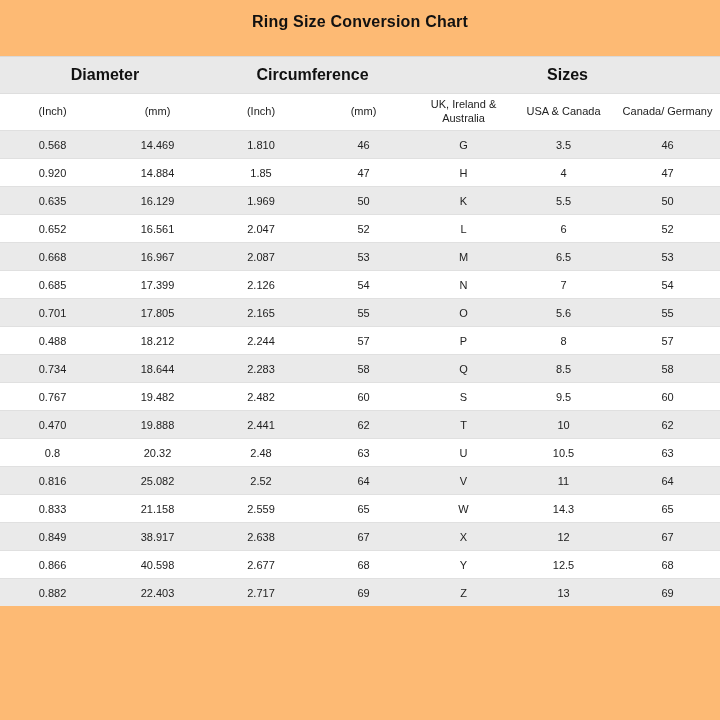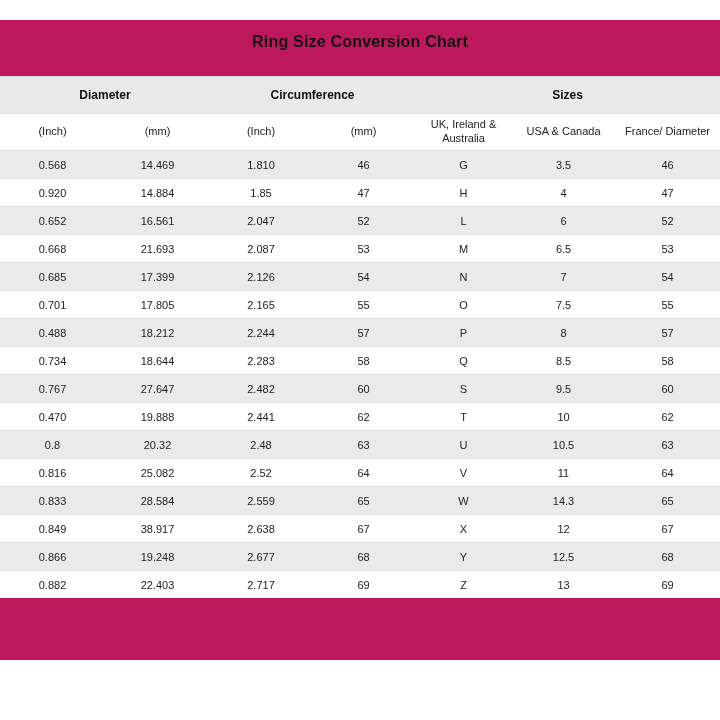--- a/index.html
+++ b/index.html
@@ -4,24 +4,23 @@
 <style>
   html, body {
     margin: 0;
     padding: 0;
     background: #ffffff;
     font-family: "Liberation Sans", sans-serif;
     color: #1f1f1f;
   }
   .page {
     width: 720px;
-    height: 640px;
-    background: #be185d;
+    height: 720px;
+    background: #fdba74;
     overflow: hidden;
-    margin-top: 20px;
   }
   .page-title {
     text-align: center;
     font-size: 16px;
     font-weight: bold;
     color: #111111;
     padding-top: 13px;
     margin: 0;
     letter-spacing: 0.2px;
   }
@@ -39,21 +38,21 @@
   col.c6 { width: 103px; }
   col.c7 { width: 105px; }
   th, td {
     text-align: center;
     vertical-align: middle;
     padding: 0 4px;
     overflow: hidden;
   }
   tr.group-header-row th {
     background: #e9e9e9;
-    font-size: 12px;
+    font-size: 16px;
     font-weight: bold;
     color: #111111;
     height: 36px;
     border-top: 1px solid #d9d9d9;
     border-bottom: 1px solid #dedede;
   }
   tr.sub-header-row th {
     background: #ffffff;
     font-size: 11px;
     font-weight: normal;
@@ -96,21 +95,21 @@
         <th colspan="2">Circumference</th>
         <th colspan="3">Sizes</th>
       </tr>
       <tr class="sub-header-row">
         <th>(Inch)</th>
         <th>(mm)</th>
         <th>(Inch)</th>
         <th>(mm)</th>
         <th>UK, Ireland &amp; Australia</th>
         <th>USA &amp; Canada</th>
-        <th>France/ Diameter</th>
+        <th>Canada/ Germany</th>
       </tr>
     </thead>
     <tbody>
         <tr>
           <td>0.568</td>
           <td>14.469</td>
           <td>1.810</td>
           <td>46</td>
           <td>G</td>
           <td>3.5</td>
@@ -119,31 +118,40 @@
         <tr>
           <td>0.920</td>
           <td>14.884</td>
           <td>1.85</td>
           <td>47</td>
           <td>H</td>
           <td>4</td>
           <td>47</td>
         </tr>
         <tr>
+          <td>0.635</td>
+          <td>16.129</td>
+          <td>1.969</td>
+          <td>50</td>
+          <td>K</td>
+          <td>5.5</td>
+          <td>50</td>
+        </tr>
+        <tr>
           <td>0.652</td>
           <td>16.561</td>
           <td>2.047</td>
           <td>52</td>
           <td>L</td>
           <td>6</td>
           <td>52</td>
         </tr>
         <tr>
           <td>0.668</td>
-          <td>21.693</td>
+          <td>16.967</td>
           <td>2.087</td>
           <td>53</td>
           <td>M</td>
           <td>6.5</td>
           <td>53</td>
         </tr>
         <tr>
           <td>0.685</td>
           <td>17.399</td>
           <td>2.126</td>
@@ -151,21 +159,21 @@
           <td>N</td>
           <td>7</td>
           <td>54</td>
         </tr>
         <tr>
           <td>0.701</td>
           <td>17.805</td>
           <td>2.165</td>
           <td>55</td>
           <td>O</td>
-          <td>7.5</td>
+          <td>5.6</td>
           <td>55</td>
         </tr>
         <tr>
           <td>0.488</td>
           <td>18.212</td>
           <td>2.244</td>
           <td>57</td>
           <td>P</td>
           <td>8</td>
           <td>57</td>
@@ -174,21 +182,21 @@
           <td>0.734</td>
           <td>18.644</td>
           <td>2.283</td>
           <td>58</td>
           <td>Q</td>
           <td>8.5</td>
           <td>58</td>
         </tr>
         <tr>
           <td>0.767</td>
-          <td>27.647</td>
+          <td>19.482</td>
           <td>2.482</td>
           <td>60</td>
           <td>S</td>
           <td>9.5</td>
           <td>60</td>
         </tr>
         <tr>
           <td>0.470</td>
           <td>19.888</td>
           <td>2.441</td>
@@ -210,39 +218,39 @@
           <td>0.816</td>
           <td>25.082</td>
           <td>2.52</td>
           <td>64</td>
           <td>V</td>
           <td>11</td>
           <td>64</td>
         </tr>
         <tr>
           <td>0.833</td>
-          <td>28.584</td>
+          <td>21.158</td>
           <td>2.559</td>
           <td>65</td>
           <td>W</td>
           <td>14.3</td>
           <td>65</td>
         </tr>
         <tr>
           <td>0.849</td>
           <td>38.917</td>
           <td>2.638</td>
           <td>67</td>
           <td>X</td>
           <td>12</td>
           <td>67</td>
         </tr>
         <tr>
           <td>0.866</td>
-          <td>19.248</td>
+          <td>40.598</td>
           <td>2.677</td>
           <td>68</td>
           <td>Y</td>
           <td>12.5</td>
           <td>68</td>
         </tr>
         <tr>
           <td>0.882</td>
           <td>22.403</td>
           <td>2.717</td>

